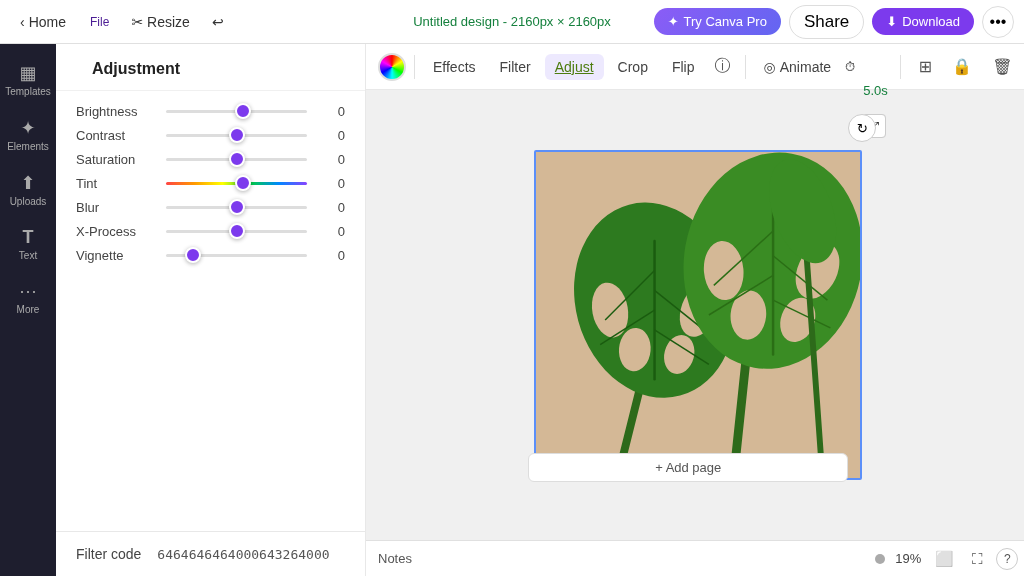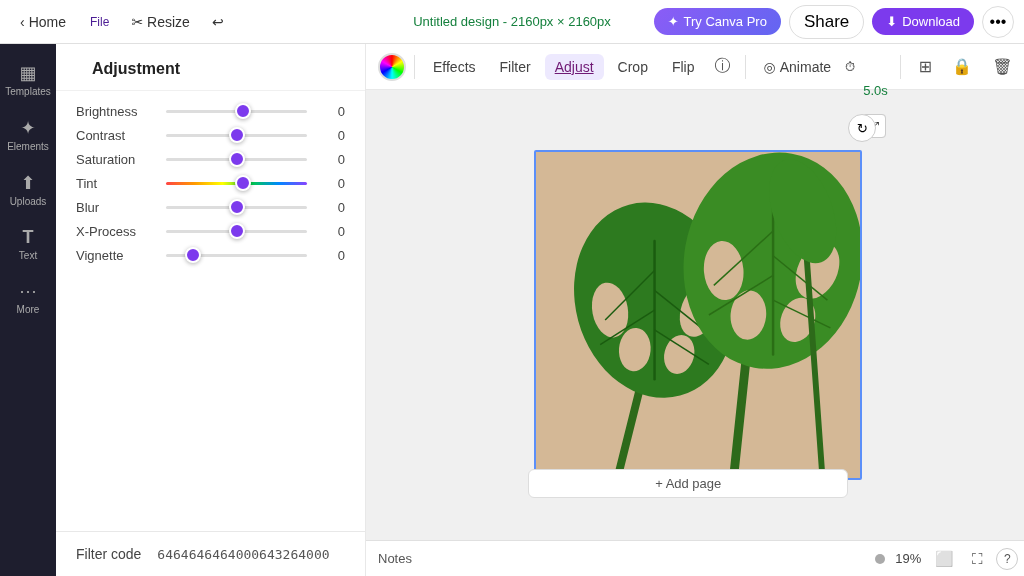--- a/index.html
+++ b/index.html
@@ -45,21 +45,21 @@
     
     .filter-code-bar { background: #fff; border-top: 1px solid #e8e8e8; padding: 14px 20px; display: flex; align-items: center; gap: 16px; }
     .filter-code-label { font-size: 14px; color: #444; font-weight: 500; }
     .filter-code-value { font-size: 13px; color: #555; font-family: monospace; }
 
     
     .toolbar { display: flex; align-items: center; background: #fff; height: 46px; padding: 0 12px; gap: 4px; border-bottom: 1px solid #e8e8e8; flex-shrink: 0; }
     .toolbar-color { width: 28px; height: 28px; border-radius: 50%; background: conic-gradient(red, yellow, lime, cyan, blue, magenta, red); cursor: pointer; border: 2px solid #ddd; }
     .toolbar-divider { width: 1px; height: 24px; background: #e0e0e0; margin: 0 4px; }
     .toolbar-btn { padding: 5px 10px; border-radius: 6px; font-size: 14px; color: #444; cursor: pointer; border: none; background: transparent; }
-    .toolbar-btn.active { background: #ede9fe; color: #701a75; text-decoration: underline; }
+    .toolbar-btn.active { background: #ede9fe; color: #4d7c0f; text-decoration: underline; }
     .toolbar-right { margin-left: auto; display: flex; align-items: center; gap: 8px; }
     .toolbar-icon-btn { background: transparent; border: none; cursor: pointer; color: #555; font-size: 16px; padding: 4px 6px; border-radius: 4px; }
     .canvas-scroll { flex: 1; display: flex; align-items: center; justify-content: center; position: relative; overflow: hidden; }
     .canvas-inner { position: relative; }
     .canvas-image-frame { width: 328px; height: 330px; border: 2px solid #5b8ff9; border-radius: 2px; overflow: hidden; position: relative; background: #d4b896; }
 
     .canvas-corner-btn { position: absolute; background: #fff; border: 1px solid #ccc; border-radius: 4px; width: 24px; height: 24px; display: flex; align-items: center; justify-content: center; cursor: pointer; font-size: 12px; }
     .canvas-rotate-btn { position: absolute; top: -40px; right: -10px; background: #fff; border: 1px solid #ccc; border-radius: 50%; width: 28px; height: 28px; display: flex; align-items: center; justify-content: center; cursor: pointer; }
     .canvas-top-btns { position: absolute; top: -36px; right: 0; display: flex; gap: 4px; }
     .add-page-btn { background: #fff; border: 1px solid #ddd; border-radius: 6px; padding: 6px 40px; font-size: 13px; color: #555; cursor: pointer; width: 320px; text-align: center; }
@@ -271,21 +271,21 @@
                 <line x1="120" y1="140" x2="178" y2="168" stroke="#2a6e15" stroke-width="1.5"></line>
               </g>
 
               <line x1="290" y1="330" x2="270" y2="50" stroke="#2d6a1a" stroke-width="6" stroke-linecap="round"></line>
 
               <ellipse cx="270" cy="60" rx="30" ry="55" fill="#3a8c24" transform="rotate(-20, 270, 60)"></ellipse>
             </svg>
           </div>
         </div>
 
-        <div style="position:absolute;bottom:42px;left:50%;transform:translateX(-50%);width:340px;margin-top:21px;">
+        <div style="position:absolute;bottom:58px;left:50%;transform:translateX(-50%);width:340px;margin-top:21px;">
           <button class="add-page-btn">+ Add page</button>
         </div>
       </div>
     </div>
 
     <div class="bottom-bar">
       <span style="font-size:13px;color:#555;">Notes</span>
       <div style="margin-left:auto;display:flex;align-items:center;gap:10px;">
         <div class="bottom-dot"></div>
         <span style="font-size:13px;color:#444;">19%</span>

